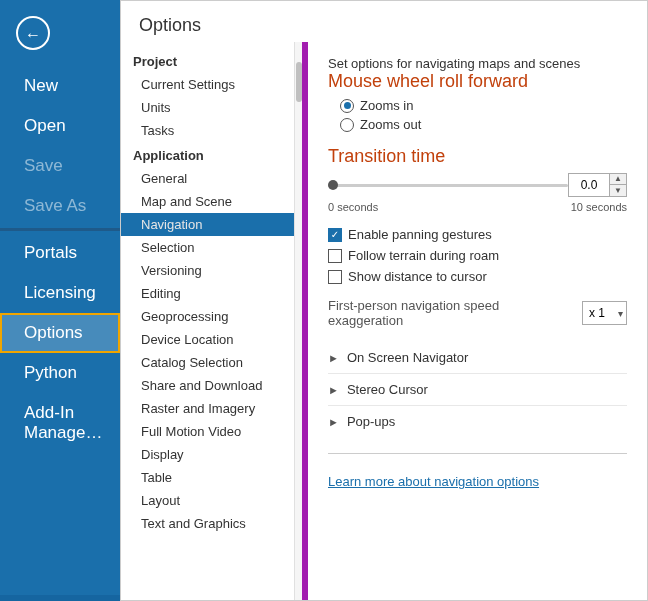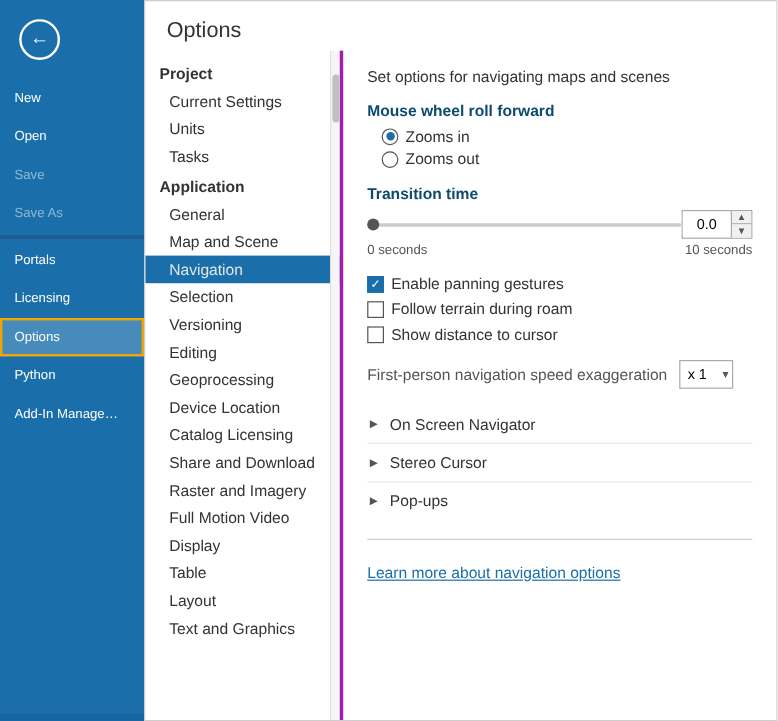--- a/index.html
+++ b/index.html
@@ -6,48 +6,48 @@
     body { font-family: 'Segoe UI', Arial, sans-serif; font-size: 13px; background: #f0f0f0; width: 648px; height: 601px; overflow: hidden; }
 
     .app-container { display: flex; width: 648px; height: 601px; }
 
     
     .sidebar { width: 120px; background: #1a6fab; display: flex; flex-direction: column; align-items: stretch; }
     .sidebar-back { width: 50px; height: 50px; display: flex; align-items: center; justify-content: center; margin: 8px; }
     .back-circle { width: 34px; height: 34px; border-radius: 50%; border: 2px solid white; display: flex; align-items: center; justify-content: center; cursor: pointer; }
     .back-arrow { color: white; font-size: 16px; }
 
-    .sidebar-item { color: white; padding: 10px 12px; cursor: pointer; font-size: 11px; }
+    .sidebar-item { color: white; padding: 10px 24px; cursor: pointer; font-size: 17px; }
     .sidebar-item.active { background: rgba(255,255,255,0.2); outline: 2px solid #f0a500; outline-offset: -2px; }
     .sidebar-item.disabled { color: rgba(255,255,255,0.5); cursor: default; }
     .sidebar-divider { height: 3px; background: #1e5a8a; margin: 2px 0; }
     .sidebar-bottom { margin-top: auto; }
 
     
     .main-content { flex: 1; display: flex; flex-direction: column; background: white; border: 1px solid #ccc; }
 
     
     .options-header { padding: 14px 18px 6px; font-size: 18px; font-weight: 300; color: #333; border-bottom: none; }
 
     .content-body { display: flex; flex: 1; overflow: hidden; }
 
     
-    .tree-panel { width: 165px; border-right: 3px solid #a21caf; overflow-y: auto; padding: 6px 0; position: relative; }
+    .tree-panel { width: 187px; border-right: 6px solid #a21caf; overflow-y: auto; padding: 6px 0; position: relative; }
     .tree-section-label { font-size: 13px; font-weight: 600; color: #333; padding: 6px 12px 4px; }
     .tree-item { padding: 4px 12px 4px 20px; cursor: pointer; color: #333; font-size: 13px; }
     .tree-item.selected { background: #1a6fab; color: #e5e5e5; }
     .tree-scrollbar { position: absolute; right: 0; top: 0; width: 8px; height: 100%; background: #f5f5f5; border-left: 1px solid #e0e0e0; }
     .tree-scrollbar-thumb { width: 6px; margin: 0 auto; height: 40px; background: #c0c0c0; border-radius: 3px; margin-top: 20px; }
 
     
     .settings-panel { flex: 1; padding: 14px 20px; overflow-y: auto; }
-    .settings-description { font-size: 13px; color: #333; margin-bottom: 14px; }
+    .settings-description { font-size: 13px; color: #333; }
 
     .setting-group { margin-bottom: 14px; }
-    .setting-label { font-size: 13px; color: #0c4a6e; margin-bottom: 6px; font-weight: bold; }
+    .setting-label { font-size: 18px; color: #c2410c; margin-bottom: 6px; }
     .radio-group { margin-left: 12px; }
     .radio-item { display: flex; align-items: center; gap: 6px; margin-bottom: 4px; font-size: 13px; color: #333; cursor: pointer; }
     .radio-circle { width: 14px; height: 14px; border-radius: 50%; border: 1.5px solid #555; display: flex; align-items: center; justify-content: center; flex-shrink: 0; }
     .radio-circle.checked::after { content: ''; width: 7px; height: 7px; border-radius: 50%; background: #1a6fab; }
 
     .transition-row { display: flex; align-items: center; gap: 0; margin-bottom: 4px; }
     .slider-container { flex: 1; position: relative; height: 20px; display: flex; align-items: center; }
     .slider-track { width: 100%; height: 3px; background: #ccc; border-radius: 2px; position: relative; }
     .slider-fill { width: 0%; height: 100%; background: #1a6fab; border-radius: 2px; }
     .slider-thumb { width: 10px; height: 10px; border-radius: 50%; background: #555; position: absolute; left: 0; top: 50%; transform: translateY(-50%); }
@@ -115,21 +115,21 @@
 
         <div class="tree-section-label">Application</div>
         <div class="tree-item">General</div>
         <div class="tree-item">Map and Scene</div>
         <div class="tree-item selected">Navigation</div>
         <div class="tree-item">Selection</div>
         <div class="tree-item">Versioning</div>
         <div class="tree-item">Editing</div>
         <div class="tree-item">Geoprocessing</div>
         <div class="tree-item">Device Location</div>
-        <div class="tree-item">Catalog Licensing</div>
+        <div class="tree-item">Catalog Selection</div>
         <div class="tree-item">Share and Download</div>
         <div class="tree-item">Raster and Imagery</div>
         <div class="tree-item">Full Motion Video</div>
         <div class="tree-item">Display</div>
         <div class="tree-item">Table</div>
         <div class="tree-item">Layout</div>
         <div class="tree-item">Text and Graphics</div>
 
         <div class="tree-scrollbar">
           <div class="tree-scrollbar-thumb"></div>

